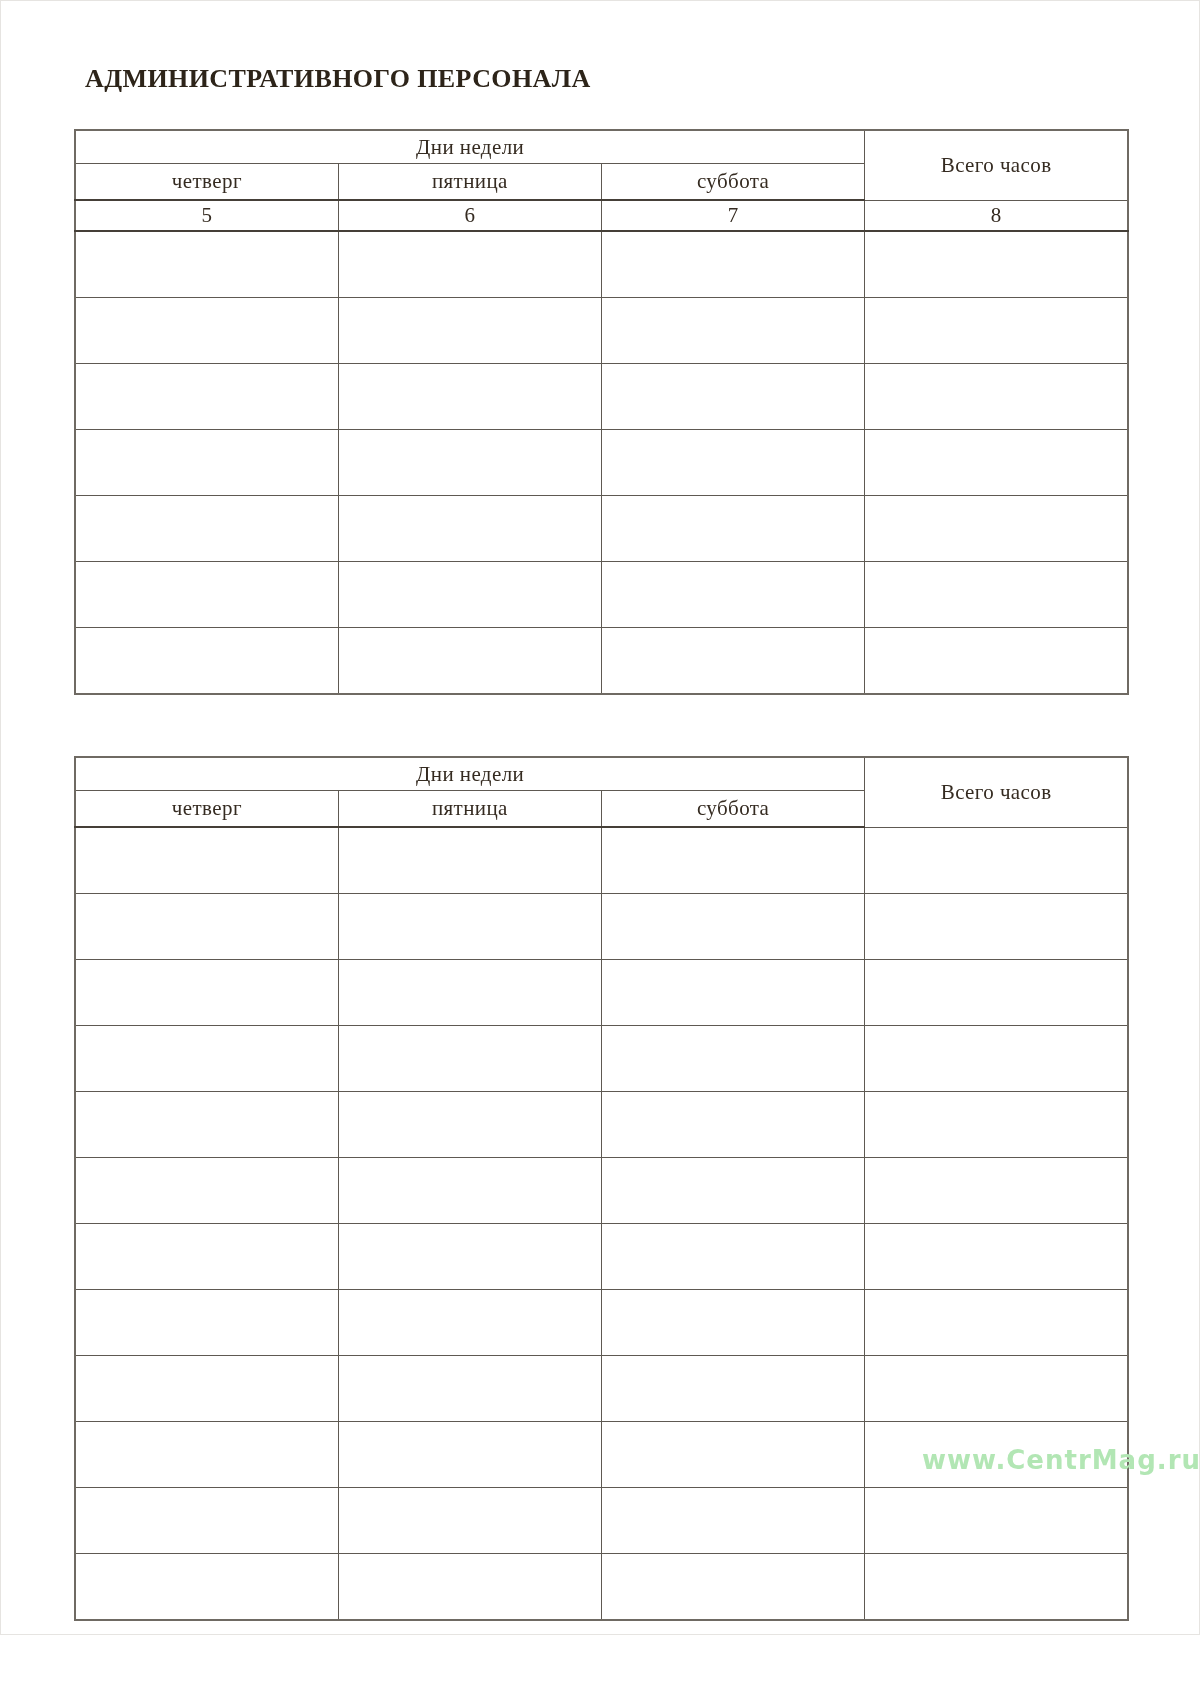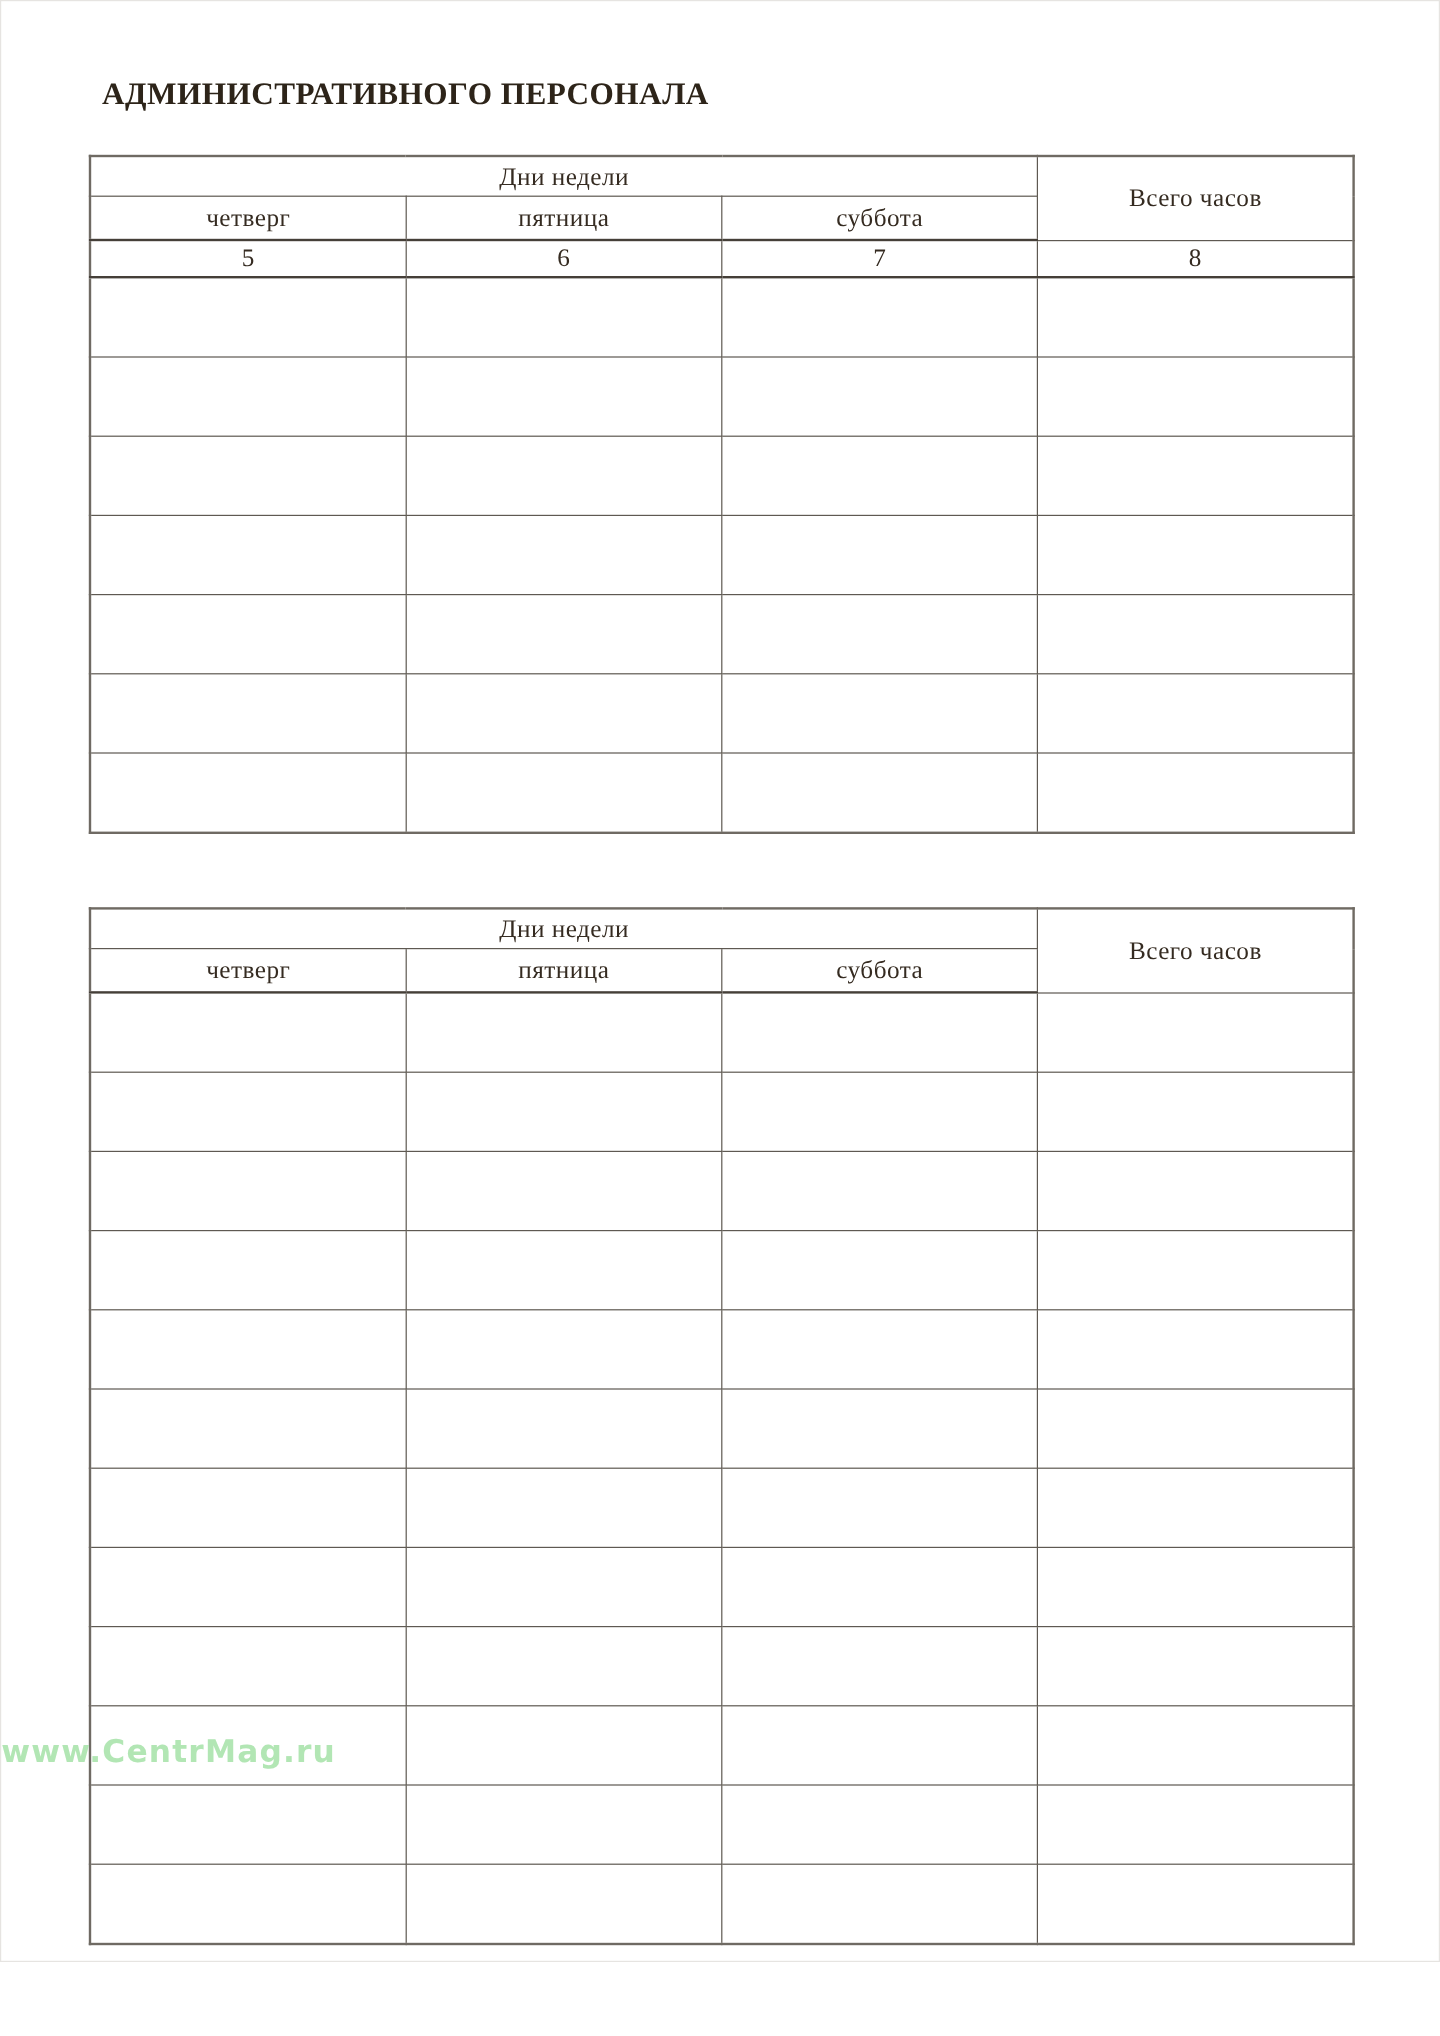--- a/index.html
+++ b/index.html
@@ -62,21 +62,21 @@
     border-bottom: 2.2px solid #453f38;
   }
   td.total-cell { height: auto; }
   tbody.fill-rows td { height: 65px; }
 
   .watermark {
     position: absolute;
     left: 0;
     top: 1444px;
     width: 1200px;
-    text-align: left;
+    text-align: right;
     font-family: "DejaVu Sans", sans-serif;
     font-weight: 700;
     font-size: 26px;
     letter-spacing: 1px;
     color: #b2e6b4;
     pointer-events: none;
   }
 </style>
 </head>
 <body>

